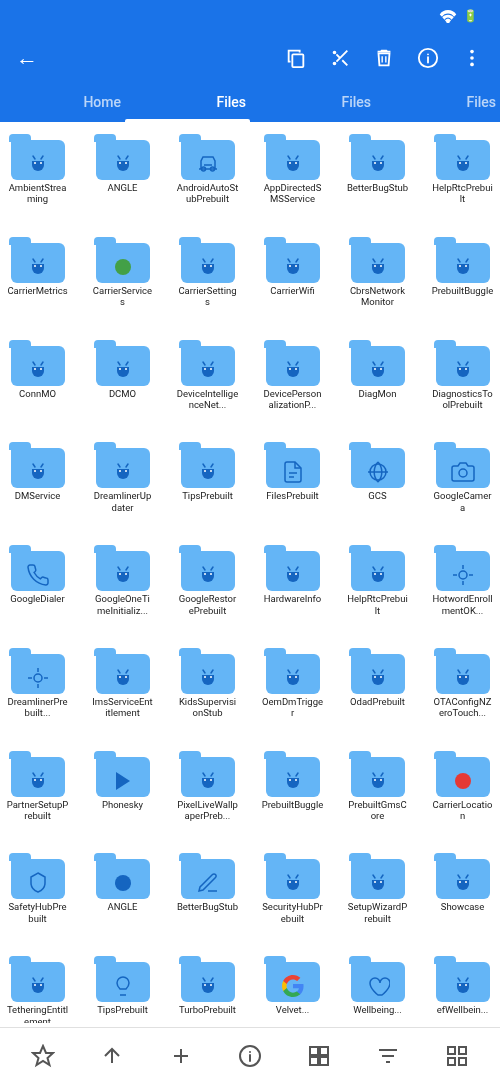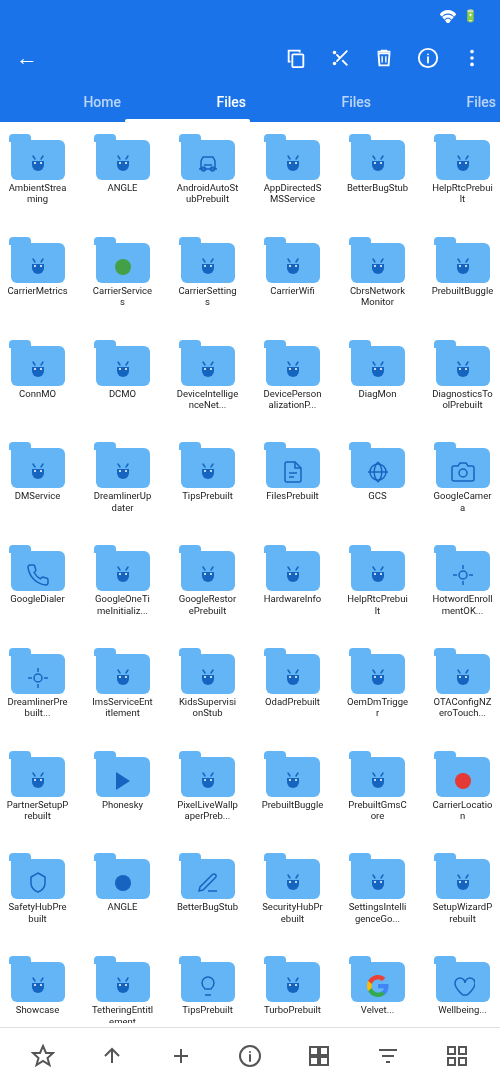--- a/index.html
+++ b/index.html
@@ -726,36 +726,36 @@
           <div class="folder-body"></div>
           <div class="folder-overlay">
             <svg width="22" height="22" viewBox="0 0 24 24" fill="none">
               <path d="M6 13a6 6 0 0012 0V9H6v4z" fill="#1565c0"></path>
               <circle cx="9" cy="11" r="1" fill="white"></circle>
               <circle cx="15" cy="11" r="1" fill="white"></circle>
               <path d="M9 7l-2-3M15 7l2-3" stroke="#1565c0" stroke-width="1.5" stroke-linecap="round"></path>
             </svg>
           </div>
         </div>
+        <div class="file-name">OemDmTrigger</div>
+      </div>
+      <div class="file-item">
+        <div class="folder-icon">
+          <div class="folder-tab"></div>
+          <div class="folder-body"></div>
+          <div class="folder-overlay">
+            <svg width="22" height="22" viewBox="0 0 24 24" fill="none">
+              <path d="M6 13a6 6 0 0012 0V9H6v4z" fill="#1565c0"></path>
+              <circle cx="9" cy="11" r="1" fill="white"></circle>
+              <circle cx="15" cy="11" r="1" fill="white"></circle>
+              <path d="M9 7l-2-3M15 7l2-3" stroke="#1565c0" stroke-width="1.5" stroke-linecap="round"></path>
+            </svg>
+          </div>
+        </div>
         <div class="file-name">OdadPrebuilt</div>
-      </div>
-      <div class="file-item">
-        <div class="folder-icon">
-          <div class="folder-tab"></div>
-          <div class="folder-body"></div>
-          <div class="folder-overlay">
-            <svg width="22" height="22" viewBox="0 0 24 24" fill="none">
-              <path d="M6 13a6 6 0 0012 0V9H6v4z" fill="#1565c0"></path>
-              <circle cx="9" cy="11" r="1" fill="white"></circle>
-              <circle cx="15" cy="11" r="1" fill="white"></circle>
-              <path d="M9 7l-2-3M15 7l2-3" stroke="#1565c0" stroke-width="1.5" stroke-linecap="round"></path>
-            </svg>
-          </div>
-        </div>
-        <div class="file-name">OemDmTrigger</div>
       </div>
       <div class="file-item">
         <div class="folder-icon">
           <div class="folder-tab"></div>
           <div class="folder-body"></div>
           <div class="folder-overlay">
             <svg width="22" height="22" viewBox="0 0 24 24" fill="none">
               <path d="M6 13a6 6 0 0012 0V9H6v4z" fill="#1565c0"></path>
               <circle cx="9" cy="11" r="1" fill="white"></circle>
               <circle cx="15" cy="11" r="1" fill="white"></circle>
@@ -892,35 +892,20 @@
           <div class="folder-overlay">
             <svg width="22" height="22" viewBox="0 0 24 24" fill="none">
               <path d="M6 13a6 6 0 0012 0V9H6v4z" fill="#1565c0"></path>
               <circle cx="9" cy="11" r="1" fill="white"></circle>
               <circle cx="15" cy="11" r="1" fill="white"></circle>
               <path d="M9 7l-2-3M15 7l2-3" stroke="#1565c0" stroke-width="1.5" stroke-linecap="round"></path>
             </svg>
           </div>
         </div>
         <div class="file-name">SecurityHubPrebuilt</div>
-      </div>
-      <div class="file-item">
-        <div class="folder-icon">
-          <div class="folder-tab"></div>
-          <div class="folder-body"></div>
-          <div class="folder-overlay">
-            <svg width="22" height="22" viewBox="0 0 24 24" fill="none">
-              <path d="M6 13a6 6 0 0012 0V9H6v4z" fill="#1565c0"></path>
-              <circle cx="9" cy="11" r="1" fill="white"></circle>
-              <circle cx="15" cy="11" r="1" fill="white"></circle>
-              <path d="M9 7l-2-3M15 7l2-3" stroke="#1565c0" stroke-width="1.5" stroke-linecap="round"></path>
-            </svg>
-          </div>
-        </div>
-        <div class="file-name">SettingsIntelligenceGo...</div>
       </div>
       <div class="file-item">
         <div class="folder-icon">
           <div class="folder-tab"></div>
           <div class="folder-body"></div>
           <div class="folder-overlay">
             <svg width="22" height="22" viewBox="0 0 24 24" fill="none">
               <path d="M6 13a6 6 0 0012 0V9H6v4z" fill="#1565c0"></path>
               <circle cx="9" cy="11" r="1" fill="white"></circle>
               <circle cx="15" cy="11" r="1" fill="white"></circle>

